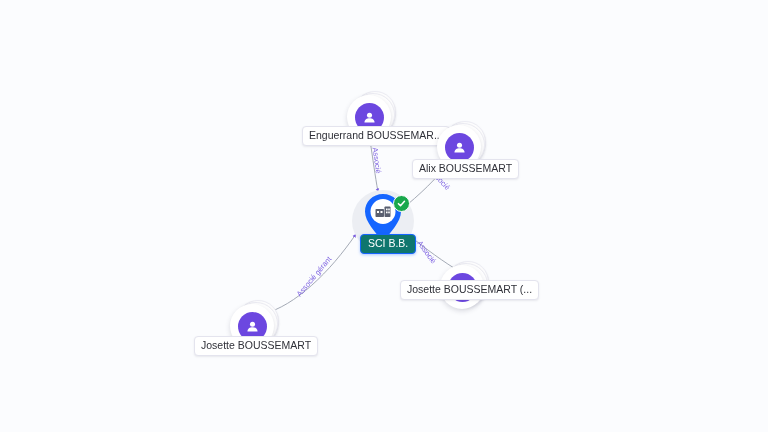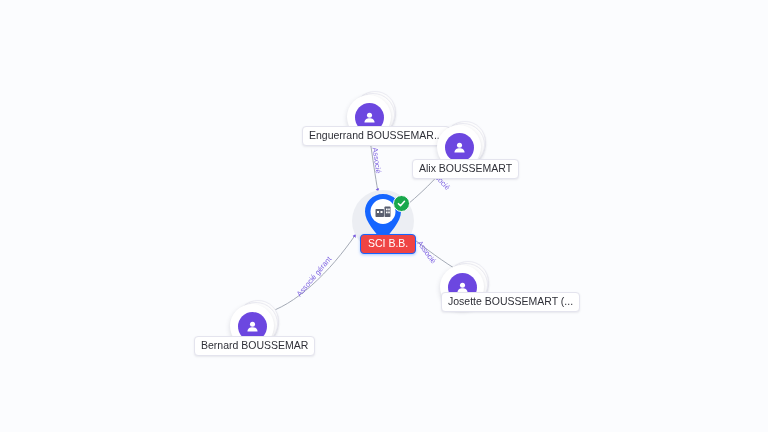--- a/index.html
+++ b/index.html
@@ -118,21 +118,21 @@
     border-radius: 50%;
     background: #19a84c;
     border: 1.5px solid #ffffff;
     display: flex;
     align-items: center;
     justify-content: center;
   }
   .verified-badge svg { display: block; }
   #company-label {
     position: absolute;
-    background: #ef4444;
+    background: #0f766e;
     border: 1px solid #1565ff;
     border-radius: 4px;
     padding: 2px 7px 3px 7px;
     font-size: 10.5px;
     line-height: 13px;
     color: #ffffff;
     white-space: nowrap;
     box-shadow: 0 1px 3px rgba(21,101,255,.35);
   }
 
@@ -204,34 +204,34 @@
         <div class="stack-card back1"></div>
         <div class="avatar-ring">
           <div class="avatar-circle">
             <svg width="15" height="15" viewBox="0 0 16 16" xmlns="http://www.w3.org/2000/svg">
               <circle cx="8" cy="5.6" r="2.7" fill="#ffffff"></circle>
               <path d="M2.6 13.4 C2.6 10.2 5 8.7 8 8.7 C11 8.7 13.4 10.2 13.4 13.4 Z" fill="#ffffff"></path>
             </svg>
           </div>
         </div>
       </div>
-      <div class="node-label" style="left: 400px; top: 292px; margin-left: 41px;">Josette BOUSSEMART (...</div>
+      <div class="node-label" style="left: 400px; top: 280px;">Josette BOUSSEMART (...</div>
       <div class="person-node" style="left: 230px; top: 304px;">
         <div class="stack-card back2"></div>
         <div class="stack-card back1"></div>
         <div class="avatar-ring">
           <div class="avatar-circle">
             <svg width="15" height="15" viewBox="0 0 16 16" xmlns="http://www.w3.org/2000/svg">
               <circle cx="8" cy="5.6" r="2.7" fill="#ffffff"></circle>
               <path d="M2.6 13.4 C2.6 10.2 5 8.7 8 8.7 C11 8.7 13.4 10.2 13.4 13.4 Z" fill="#ffffff"></path>
             </svg>
           </div>
         </div>
       </div>
-      <div class="node-label" style="left: 194px; top: 336px;">Bernard BOUSSEMAR</div>
+      <div class="node-label" style="left: 194px; top: 336px;">Josette BOUSSEMART</div>
     </div>
 
   <div id="company-node" style="left: 352px; top: 190px;">
     <div class="company-halo"></div>
     <div class="company-pin">
       <svg width="38" height="50" viewBox="0 0 38 50" xmlns="http://www.w3.org/2000/svg">
         <path d="M19 1 C8.5 1 1 9 1 18.5 C1 29 12 40 19 48.5 C26 40 37 29 37 18.5 C37 9 29.5 1 19 1 Z" fill="#1565ff"></path>
         <circle cx="19" cy="18.5" r="12.5" fill="#ffffff"></circle>
         <g fill="#5a6070">
           <rect x="11.5" y="16" width="8.5" height="8" rx="0.8"></rect>

